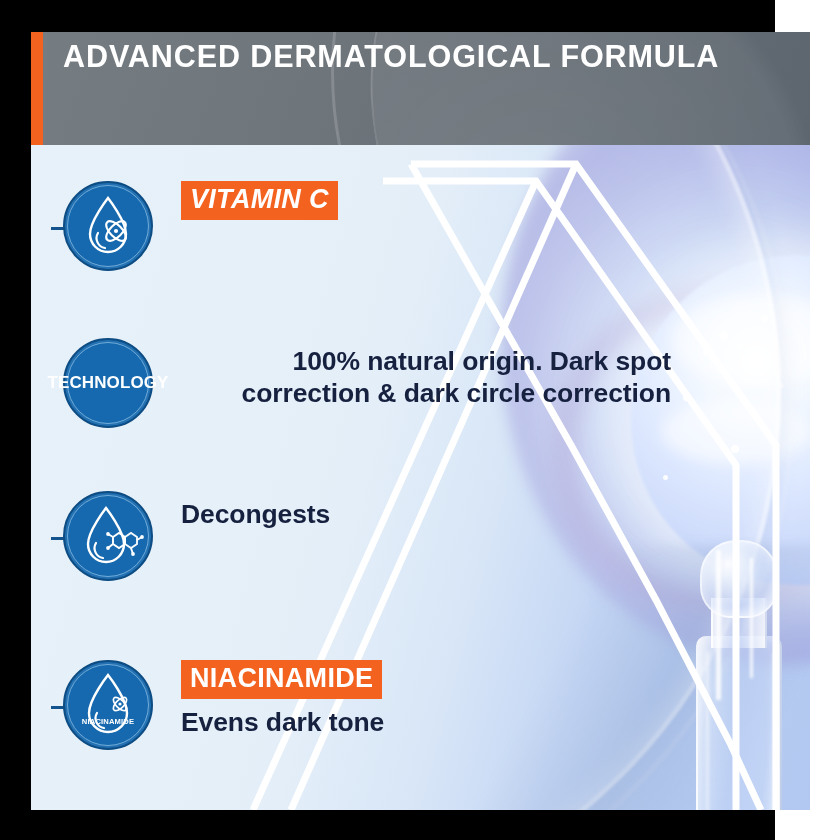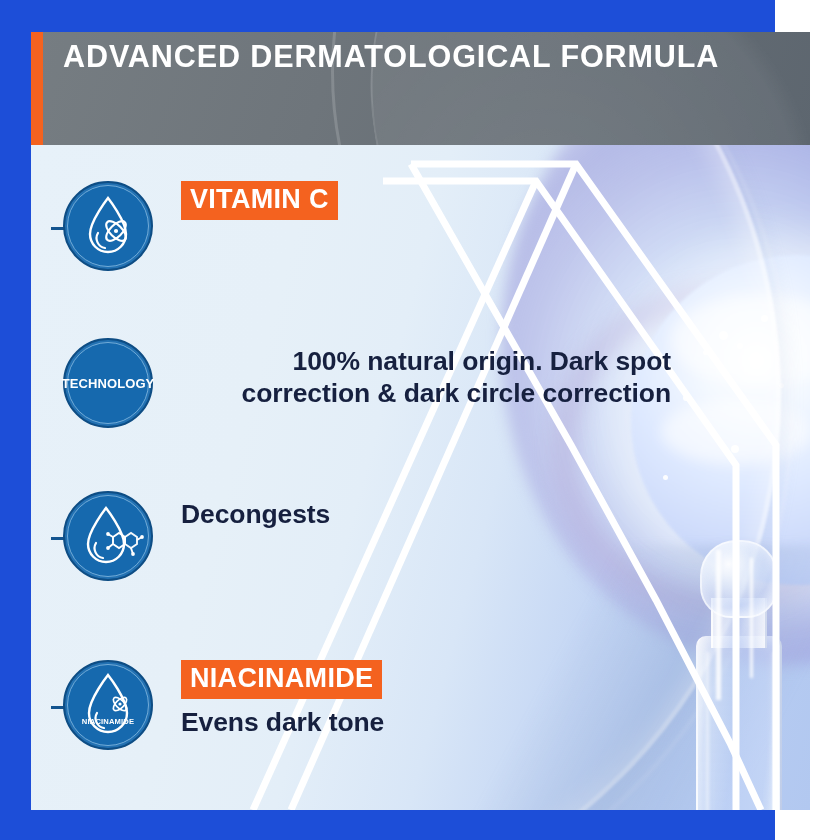--- a/index.html
+++ b/index.html
@@ -6,21 +6,21 @@
   html, body {
     width:840px; height:840px;
     background:#ffffff;
     font-family:"Liberation Sans", sans-serif;
     overflow:hidden;
   }
 
   .canvas {
     position:relative;
     width:775px; height:840px;
-    background:#1d4ed8;
+    background:#000000;
   }
 
   
   .header {
     position:absolute;
     left:31px; top:32px;
     width:779px; height:113px;
     background:linear-gradient(110deg,#767d82 0%,#6e757b 38%,#676f76 62%,#5d666f 100%);
     overflow:hidden;
   }
@@ -206,21 +206,21 @@
   .rows {
     position:absolute;
     left:0; top:0;
     width:779px; height:665px;
   }
   .row {
     position:absolute;
     display:flex;
     align-items:flex-start;
   }
-  .row-1 { left:28px; top:34px; }
+  .row-1 { left:28px; top:34px;font-style:italic; }
   .row-2 { left:28px; top:191px; }
   .row-3 { left:28px; top:344px; }
   .row-4 { left:28px; top:513px; }
 
   .icon-wrap {
     position:relative;
     width:96px; height:96px;
     flex:0 0 96px;
   }
   .icon-dash {
@@ -246,21 +246,21 @@
     border:1px solid rgba(190,225,250,0.55);
   }
   .icon-svg { position:absolute; left:4px; top:2px; }
 
   .tech-label {
     position:absolute;
     left:4px; top:2px;
     width:90px; height:90px;
     display:flex; align-items:center; justify-content:center;
     color:#ffffff;
-    font-size:13px;
+    font-size:17px;
     font-weight:bold;
     letter-spacing:0.1px;
   }
 
   .text-block {
     margin-left:26px;
     padding-top:2px;
   }
   .chip {
     display:inline-block;

